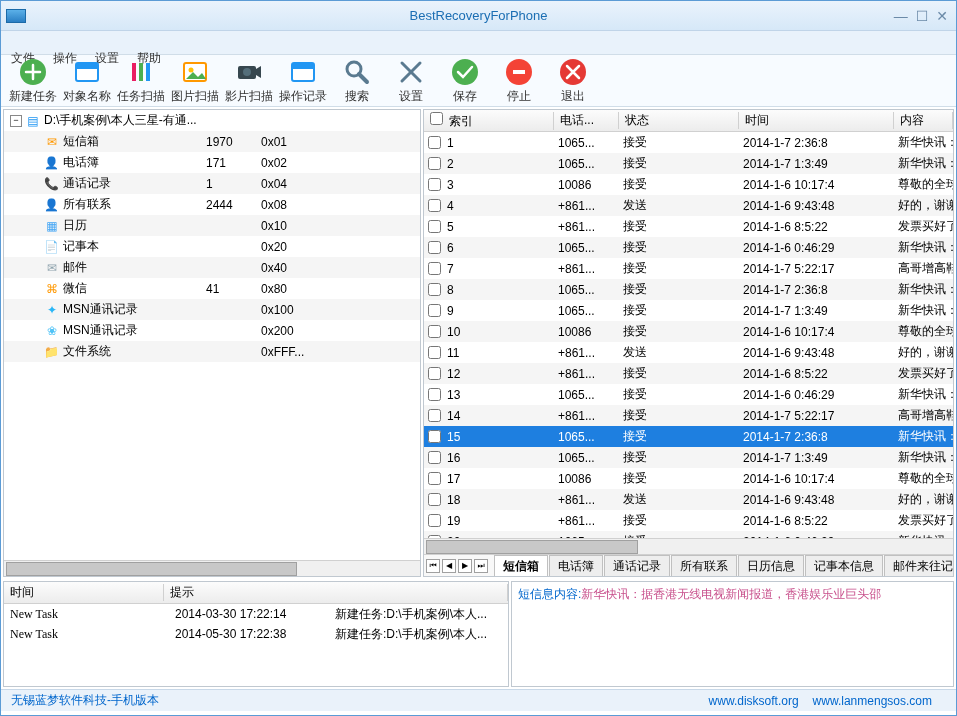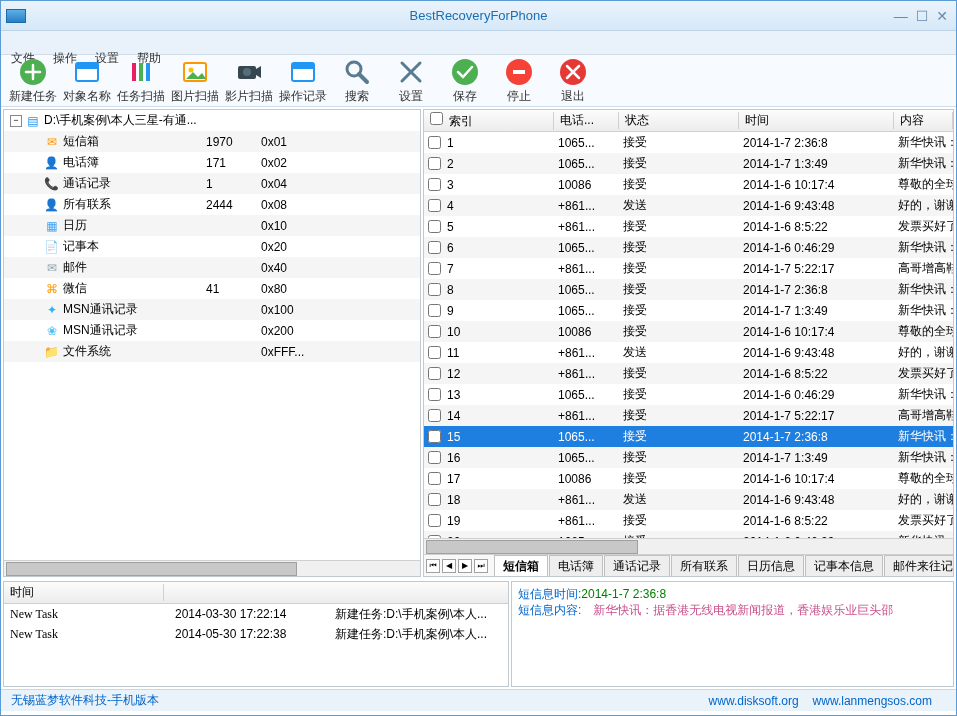--- a/index.html
+++ b/index.html
@@ -58,21 +58,21 @@
 .tabstrip .tab.active { background: #fff; font-weight: bold; }
 .tabstrip .overflow { overflow: hidden; display: flex; flex: 1; }
 
 .bottom { display: flex; height: 110px; }
 .output-pane { width: 506px; border: 1px solid #c0c8d0; margin: 2px 1px 2px 2px; display: flex; flex-direction: column; }
 .output-pane .label { padding: 2px 6px; color: #666; background: #f4f4f4; }
 .detail-pane { flex: 1; border: 1px solid #c0c8d0; margin: 2px 2px 2px 1px; padding: 4px 6px; font-family: SimSun, monospace; line-height: 16px; overflow: hidden; }
 .detail-pane .line { white-space: nowrap; }
 .detail-pane .k { color: #0066cc; }
 .detail-pane .v { color: #008000; }
-.detail-pane .t { color: #c8508c; margin-left: 12px; }
+.detail-pane .t { color: #c8508c; }
 
 .output-row { display: flex; height: 20px; align-items: center; }
 .output-row .c0 { width: 165px; padding-left: 6px; font-family: Liberation Serif, serif; }
 .output-row .c1 { width: 160px; padding-left: 6px; }
 .output-row .c2 { flex: 1; padding-left: 6px; overflow: hidden; white-space: nowrap; }
 
 .statusbar { height: 22px; background: #eaf2fa; border-top: 1px solid #c8d8e8; display: flex; align-items: center; padding: 0 10px; color: #0066cc; }
 .statusbar .spacer { flex: 1; }
 .statusbar a { color: #0066cc; text-decoration: none; margin-right: 14px; }
 
@@ -585,36 +585,36 @@
           <div class="tab">邮件来往记录</div>
         </div>
     </div>
   </div>
 </div>
 
 <div class="bottom">
   <div class="output-pane">
     <div class="grid-header" id="out-header">
         <div class="col" style="width: 160px;">时间</div>
+        <div class="col" style="flex: 1 1 0%;">提示</div>
       </div>
     <div class="grid-body" id="out-body">
         <div class="output-row">
           <div class="c0">New Task</div>
           <div class="c1">2014-03-30 17:22:14</div>
           <div class="c2">新建任务:D:\手机案例\本人...</div>
         </div>
         <div class="output-row">
           <div class="c0">New Task</div>
           <div class="c1">2014-05-30 17:22:38</div>
           <div class="c2">新建任务:D:\手机案例\本人...</div>
         </div>
       </div>
   </div>
   <div class="detail-pane">
-    <div class="line"><span class="k">短信息时间:</span><span class="v">2014-1-7 2:36:8</span></div>
     <div class="line"><span class="k">短信息内容:</span><span class="t">新华快讯：据香港无线电视新闻报道，香港娱乐业巨头邵</span></div>
   </div>
 </div>
 
 <div class="statusbar">
   <span>无锡蓝梦软件科技-手机版本</span>
   <span class="spacer"></span>
   <a>www.disksoft.org</a>
   <a>www.lanmengsos.com</a>
 </div>

